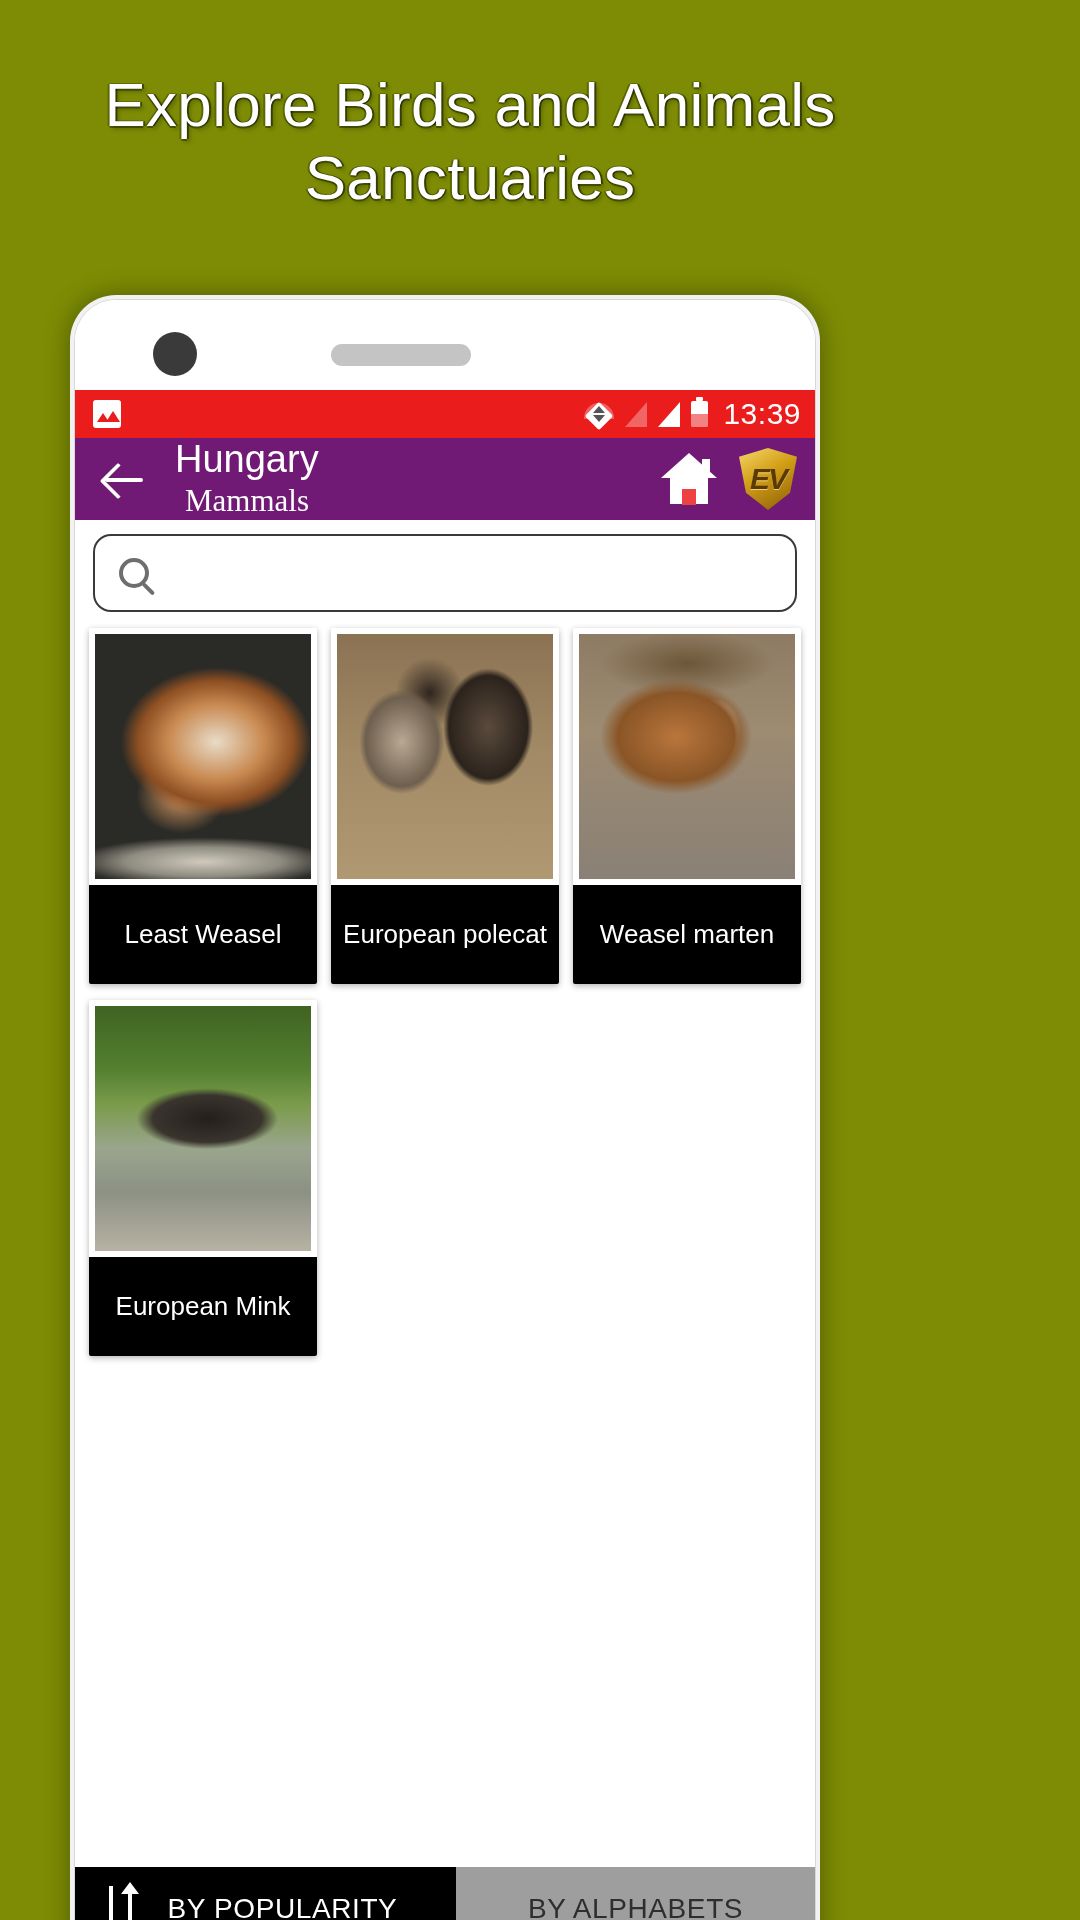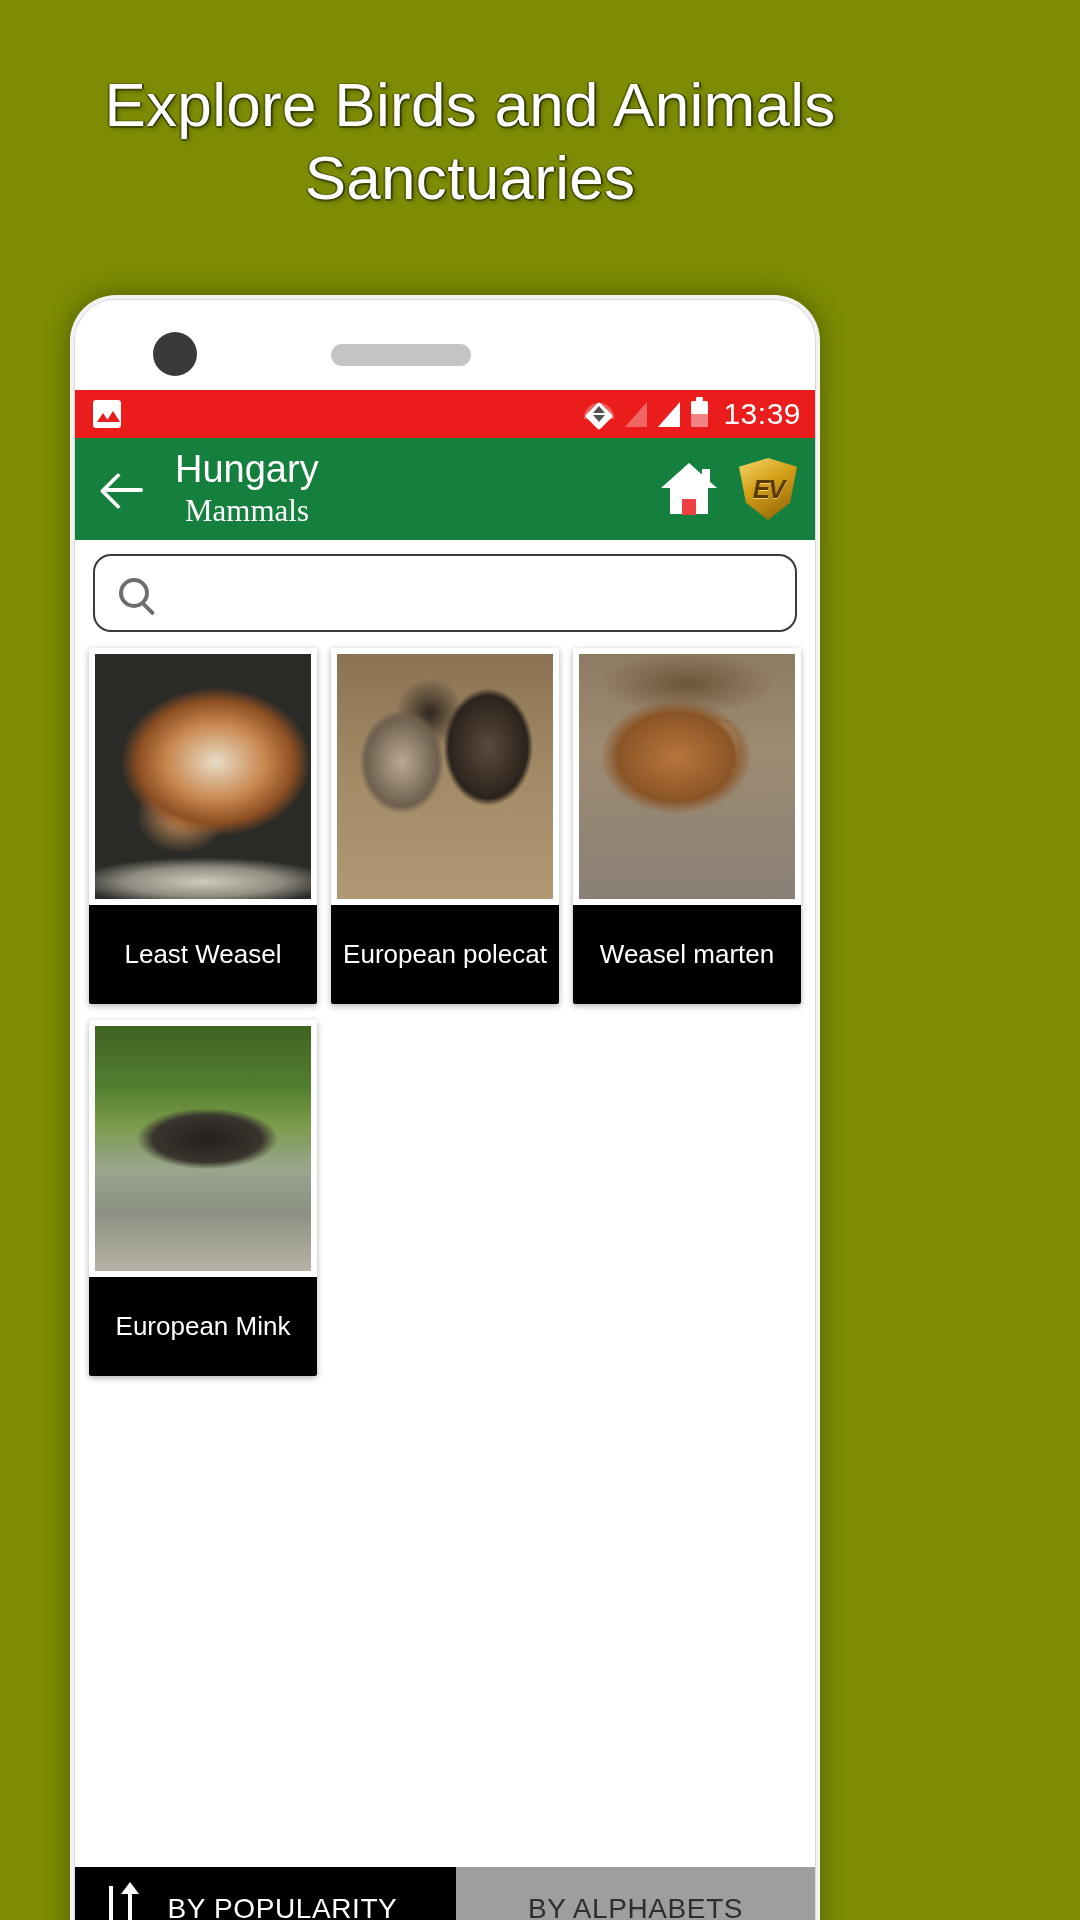--- a/index.html
+++ b/index.html
@@ -137,22 +137,22 @@
     content:"";position:absolute;left:5px;top:-4px;width:7px;height:4px;background:#fff;border-radius:1px;
   }
   .batt:after{
     content:"";position:absolute;left:0;top:13px;width:17px;height:13px;
     background:#ea1c1c;opacity:.55;border-radius:0 0 2px 2px;
   }
   .clock{ font-size:30px; letter-spacing:.5px; margin-left:4px; }
 
   
   .toolbar{
-    height:102px;
-    background:#15803d;
+    height:82px;
+    background:#701a75;
     display:flex;
     align-items:center;
     padding:0 18px 0 22px;
     position:relative;
   }
   .back-arrow{
     width:56px;height:56px;position:relative;flex:none;
   }
   .back-arrow:before{
     content:"";position:absolute;left:8px;top:27px;width:38px;height:4px;background:#fff;border-radius:2px;
@@ -186,21 +186,21 @@
     position:absolute;right:7px;top:6px;width:8px;height:16px;background:#fff;
   }
   .logo-shield{
     width:58px;height:62px;flex:none;
     background:linear-gradient(150deg,#f5d76e 0%,#d4a017 42%,#8a5c06 100%);
     clip-path:polygon(50% 0,100% 14%,88% 72%,50% 100%,12% 72%,0 14%);
     display:flex;align-items:center;justify-content:center;
     position:relative;
   }
   .logo-shield span{
-    font-size:26px;font-weight:bold;color:#5a3a02;font-style:italic;
+    font-size:30px;font-weight:bold;color:#5a3a02;font-style:italic;
     letter-spacing:-2px;text-shadow:0 1px 0 rgba(255,235,160,.7);
   }
 
   
   .search-wrap{ background:#ffffff; padding:14px 18px 10px; }
   .search-box{
     height:78px;border:2px solid #3a3a3a;border-radius:18px;
     display:flex;align-items:center;padding:0 24px;background:#fff;
   }
   .mag{

